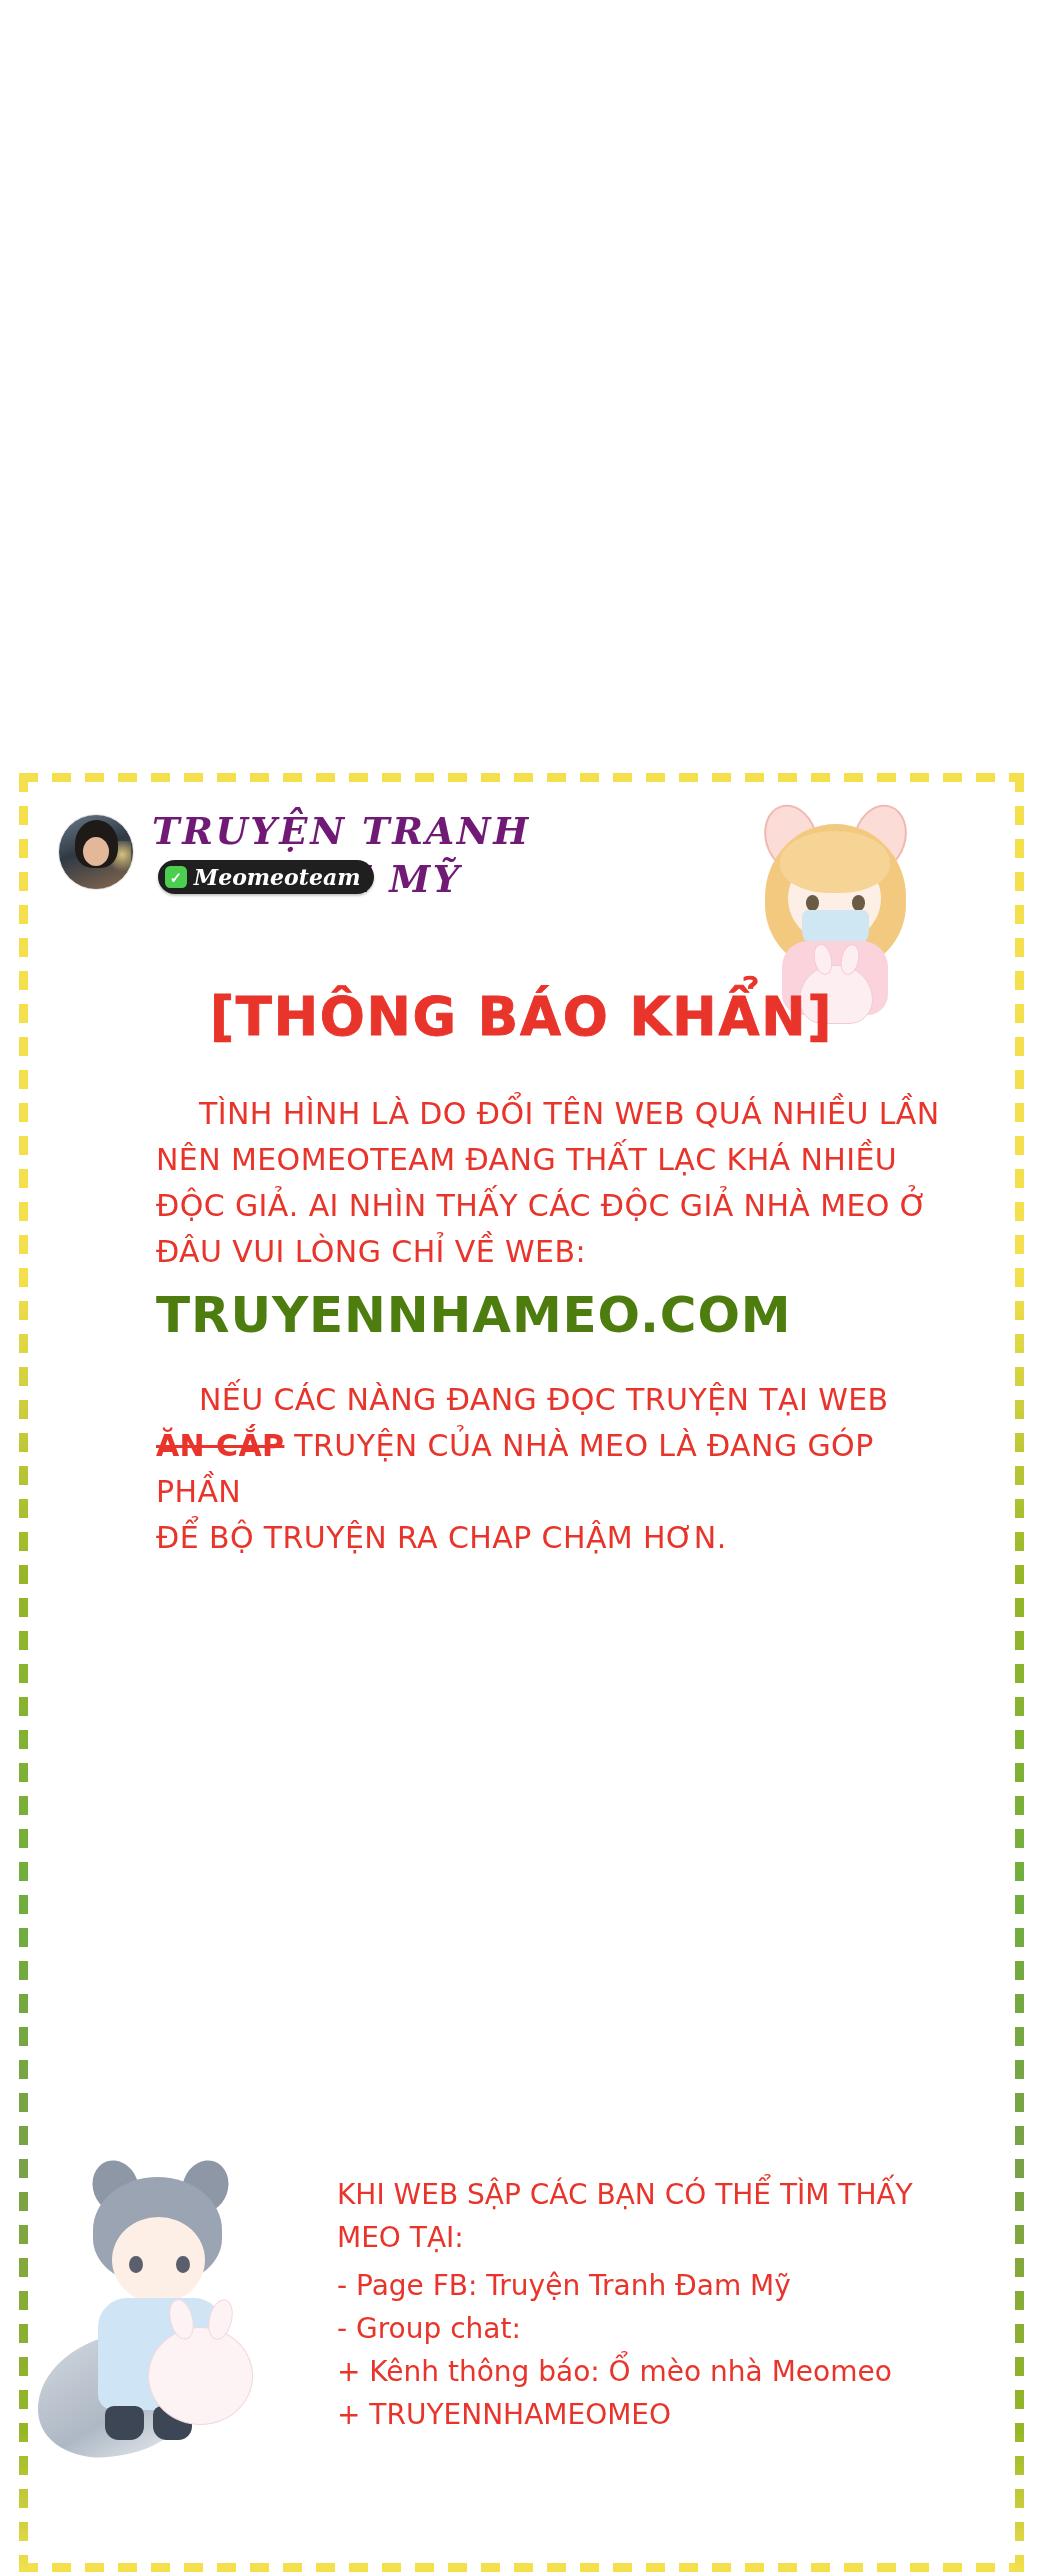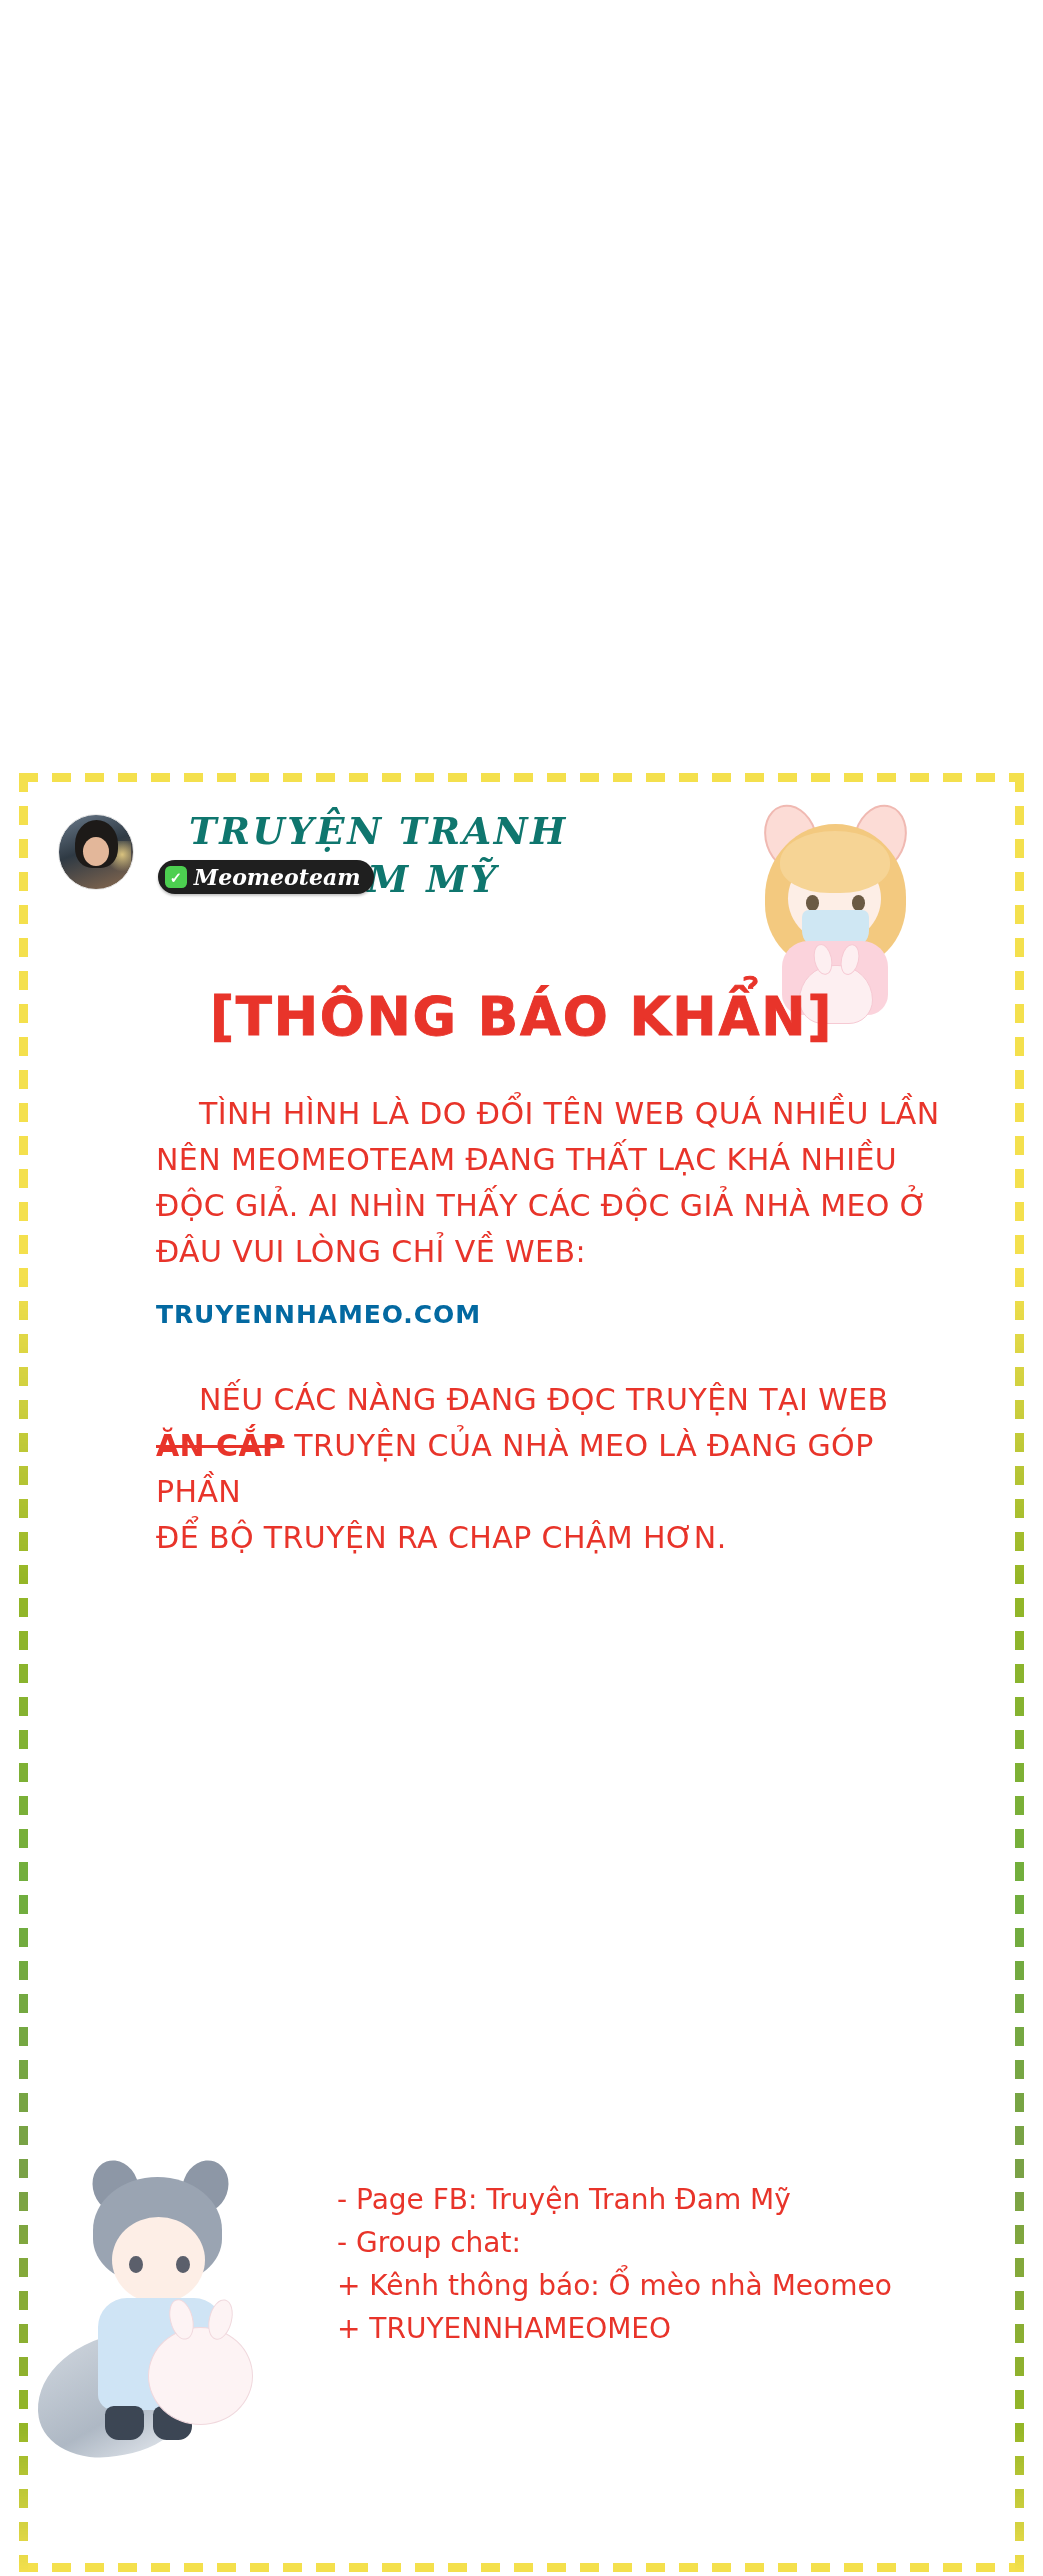--- a/index.html
+++ b/index.html
@@ -135,29 +135,28 @@
     right: 1.7px; top: 26px;
     width: 22px; height: 34px;
     background: radial-gradient(circle at 60% 40%, #d9c27e 0%, rgba(217,194,126,0) 70%);
   }
 
   .brand-title {
     position: absolute;
     left: 94px;
     top: 0;
     width: 618px;
-    color: #0f766e;
+    color: #701a75;
     font-family: "DejaVu Serif", serif;
     font-style: italic;
     font-weight: bold;
     font-size: 37px;
     line-height: 48px;
     letter-spacing: 2.6px;
     text-shadow: 0.9px 0.9px 0 #ffffff;
-    margin-left: 37px;
   }
   .brand-title .l2 { padding-left: 112px; display: block; }
 
   .badge {
     position: absolute;
     left: 100px;
     top: 53px;
     height: 34px;
     padding: 0 13.7px 0 6.9px;
     background: #1f1f1f;
@@ -274,22 +273,22 @@
     top: 318px;
     width: 799px;
     color: #e8342a;
     font-family: "DejaVu Sans", sans-serif;
     font-size: 30px;
     line-height: 46px;
     letter-spacing: 0.4px;
   }
   .p-indent { text-indent: 43px; }
   .website {
-    color: #0369a1;
-    font-size: 25px;
+    color: #4d7c0f;
+    font-size: 50px;
     line-height: 62px;
     font-weight: bold;
     letter-spacing: 0.9px;
     margin-top: 8.6px;
   }
   .gap { height: 31px; }
   .strike {
     text-decoration: line-through;
     text-decoration-thickness: 2.6px;
     font-weight: bold;
@@ -469,20 +468,21 @@
     <div class="cb-body"></div>
     <div class="cb-leg-l"></div>
     <div class="cb-leg-r"></div>
     <div class="cb-plush">
       <div class="cb-plush-ear-l"></div>
       <div class="cb-plush-ear-r"></div>
     </div>
   </div>
 
   <div class="contact">
+    <div class="lead">KHI WEB SẬP CÁC BẠN CÓ THỂ TÌM THẤY MEO TẠI:</div>
     <ul>
       <li>- Page FB: Truyện Tranh Đam Mỹ</li>
       <li>- Group chat:</li>
       <li>+ Kênh thông báo: Ổ mèo nhà Meomeo</li>
       <li>+ TRUYENNHAMEOMEO</li>
     </ul>
   </div>
 
 </div>
 

